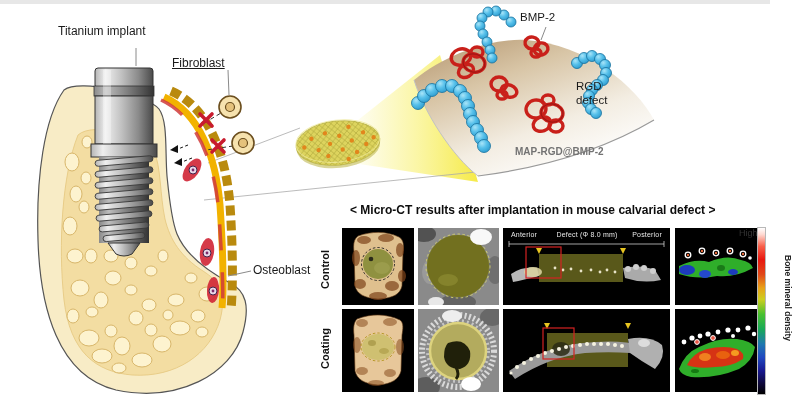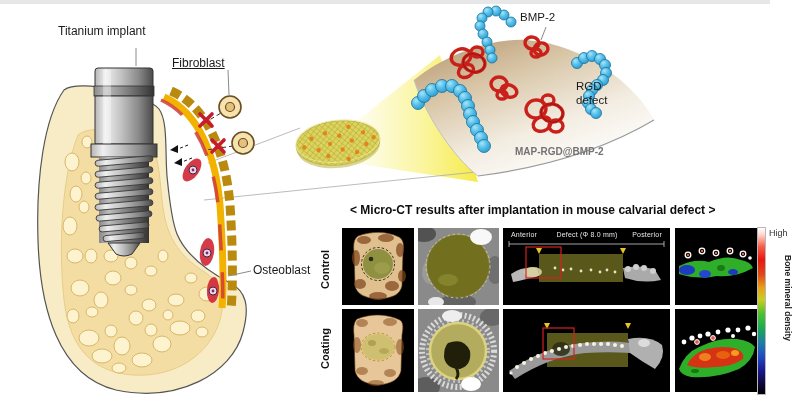--- a/index.html
+++ b/index.html
@@ -497,16 +497,16 @@
           <circle cx="73" cy="19" r="2.6"></circle>
           <circle cx="79" cy="25" r="2.2"></circle>
         <circle cx="58" cy="27" r="2"></circle>
       </g>
       <circle cx="22" cy="33" r="2.4" fill="#e85544" stroke="#fff" stroke-width="1"></circle>
       <circle cx="38" cy="29" r="2.4" fill="#e85544" stroke="#fff" stroke-width="1"></circle>
     </svg>
   </div>
 
   <div class="cbar"></div>
-  <div class="cbartxt" style="left:769px;top:228px;">High</div>
+  <div class="cbartxt" style="left:739px;top:228px;">High</div>
   <div class="cbartxt" style="left:801px;top:387px;">Low</div>
   <div class="bmd" style="left:783px;top:255px;height:130px;">Bone mineral density</div>
 </div>
 
 </body></html>

